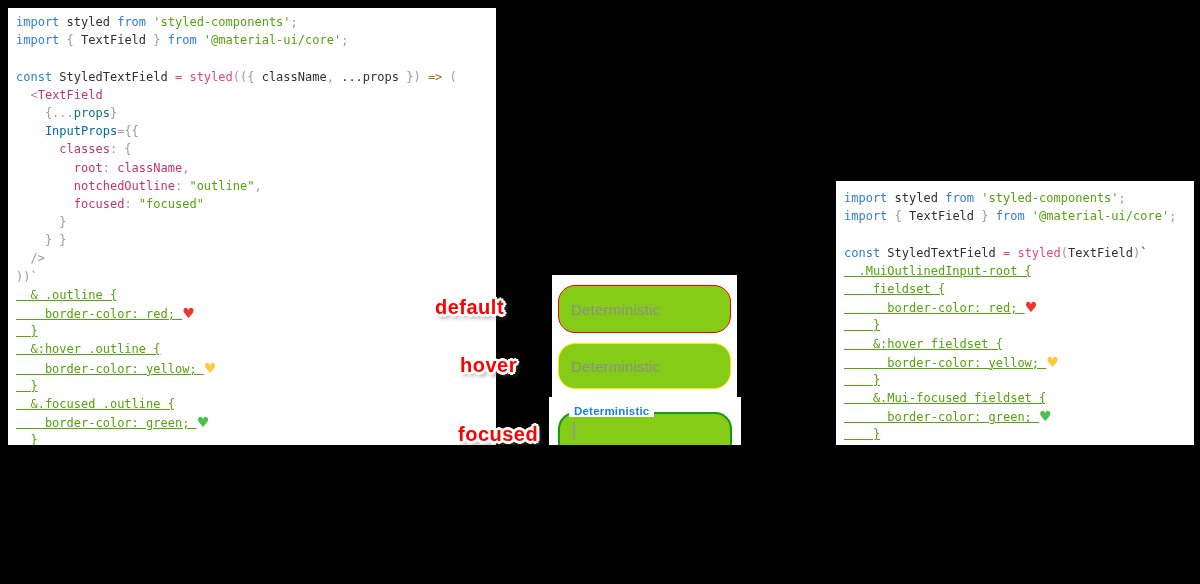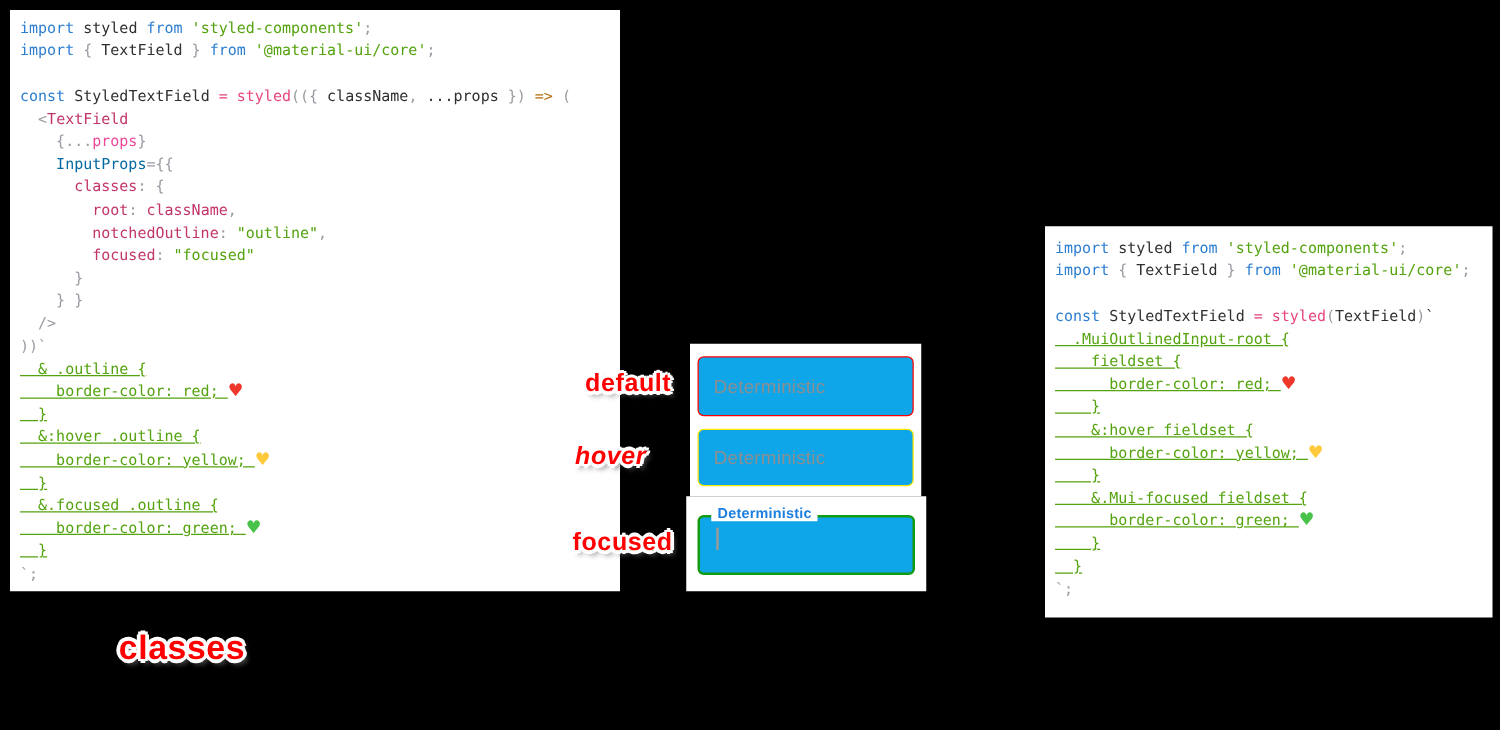--- a/index.html
+++ b/index.html
@@ -1,65 +1,65 @@
 <!DOCTYPE html>
 <html><head>
 <meta charset="utf-8">
 <style>
   * { margin: 0; padding: 0; box-sizing: border-box; }
   html, body { background: #000; }
   body { font-family: "Liberation Sans", sans-serif; }
   #canvas {
-    position: relative; width: 1200px; height: 584px;
+    position: relative; width: 1200px; height: 445px;
     background: #000; overflow: hidden;
   }
   .panel { position: absolute; background: #fff; }
   #panel-left  { left: 8px;   top: 8px;   width: 488px; height: 465px; }
   #panel-right { left: 836px; top: 181px; width: 358px; height: 313px; }
   #panel-mid-top     { left: 552px; top: 275px; width: 185px; height: 122px; }
   #panel-mid-focused { left: 549px; top: 397px; width: 192px; height: 76px; }
 
   .code {
     font-family: "DejaVu Sans Mono", monospace;
     font-size: 12px; white-space: pre; padding: 5px 8px;
   }
   #panel-right .code { padding-top: 8px; }
   .code .line { height: 18.2px; line-height: 18.2px; }
   .k   { color: #2e7fd0; }  
   .t   { color: #2f2f2f; }  
   .s   { color: #54a30f; }  
   .p   { color: #9a9aa2; }  
   .f   { color: #e8457f; }  
   .tag { color: #c2356b; }  
-  .v   { color: #ec4899; }  
+  .v   { color: #0f766e; }  
   .attr{ color: #0369a1; }  
   .key { color: #c2356b; }  
   .g   { color: #54a30f; text-decoration: underline; }  
   .o   { color: #b06d0b; }  
   .hr, .hy, .hg { font-family: "DejaVu Sans", sans-serif; font-size: 14px; }
   .hr { color: #ef372c; } .hy { color: #ffc93c; } .hg { color: #48c248; }
 
   .anno {
     position: absolute; color: #ff0000; font-weight: bold;
     letter-spacing: 0.5px;
     text-shadow:
       -2px -2px 0 #fff, 2px -2px 0 #fff, -2px 2px 0 #fff, 2px 2px 0 #fff,
       -3px 0 0 #fff, 3px 0 0 #fff, 0 -3px 0 #fff, 0 3px 0 #fff,
       3px 4px 4px rgba(110,110,110,0.85);
   }
   .anno-state { font-size: 20px; }
   .anno-big   { font-size: 27px; }
-  #anno-default { left: 468px; top: 296px; }
-  #anno-hover   { left: 460px; top: 354px; font-style: italic; }
+  #anno-default { left: 435px; top: 296px; }
+  #anno-hover   { left: 460px; top: 354px; }
   #anno-focused { left: 458px; top: 423px; }
   #anno-classes { left: 95px;  top: 503px; }
   #anno-globals { left: 915px; top: 513px; }
 
   .tfield {
-    position: absolute; background: #0ea5e9; border-radius: 5px;
+    position: absolute; background: #84cc16; border-radius: 17px;
     border: 1.5px solid #000;
   }
   #tf-default { left: 558px; top: 285px; width: 173px; height: 48px; }
   #tf-hover   { left: 558px; top: 343px; width: 173px; height: 46px; }
   #tf-focused { left: 558px; top: 412px; width: 174px; height: 48px; border-width: 2px; }
   .tfield input {
     width: 100%; height: 100%; border: none; outline: none; background: transparent;
     font-family: "Liberation Sans", sans-serif; font-size: 15px; color: #333;
     padding: 0 0 0 12px; letter-spacing: 0.2px;
   }

